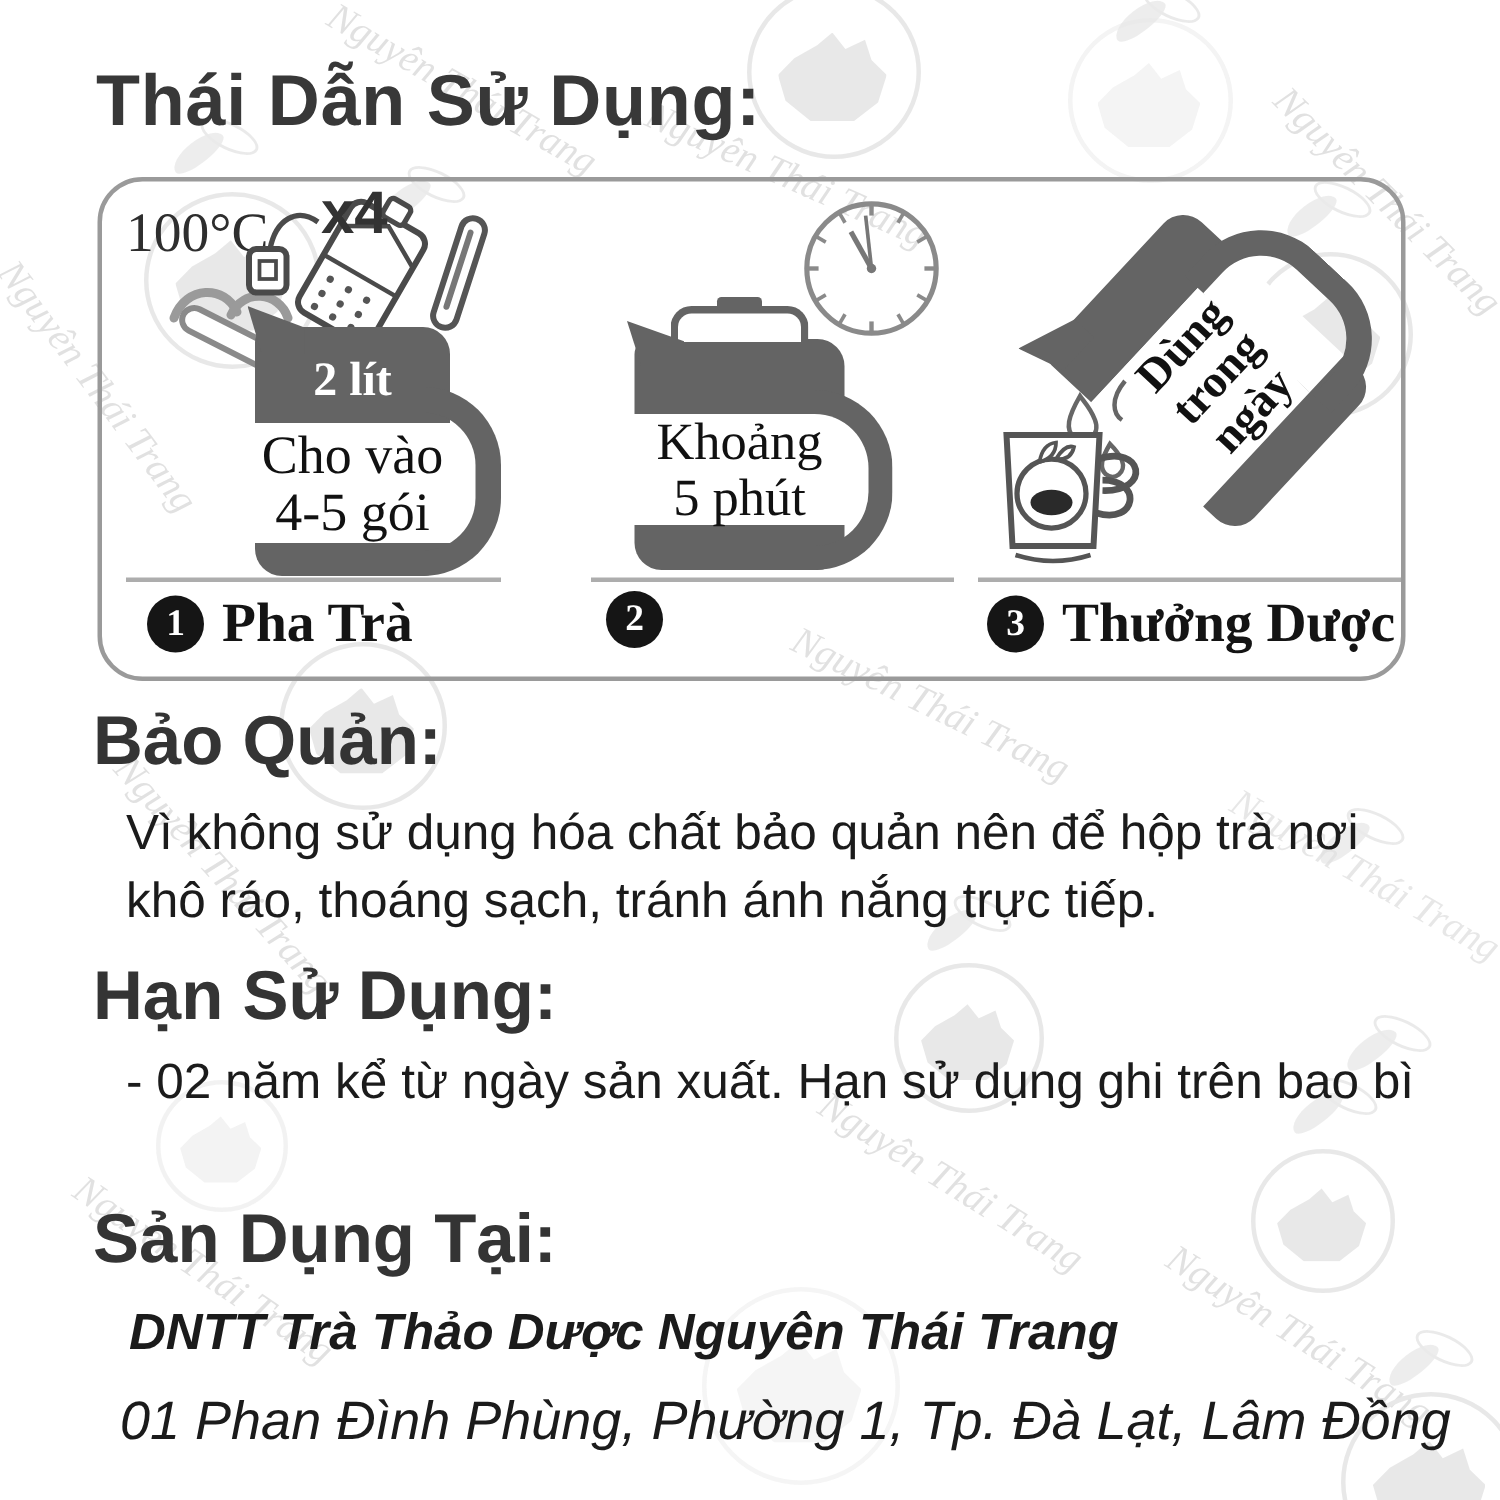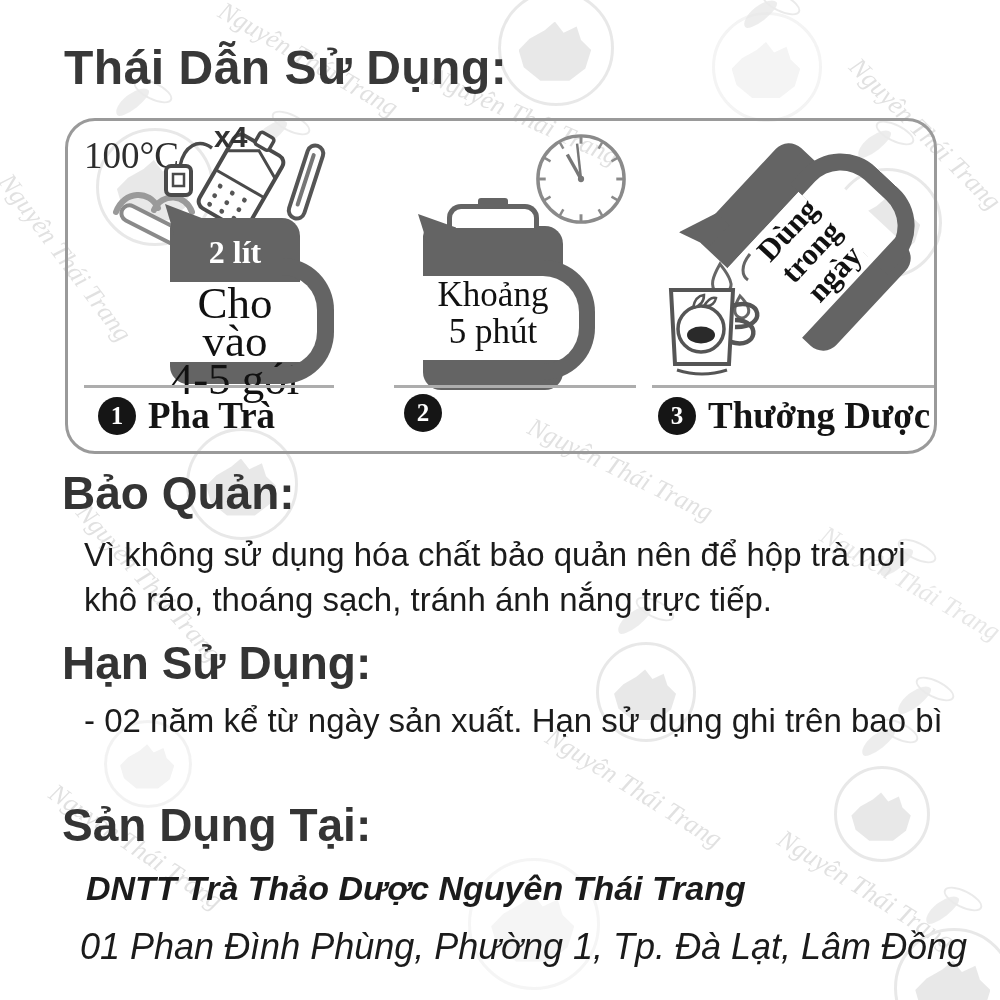--- a/index.html
+++ b/index.html
@@ -30,21 +30,21 @@
   .k-band{background:#fff;text-align:center;font-family:"Liberation Serif",serif;color:#111;}
   .k-base{background:#646464;border-radius:0 0 18px 18px;}
   .k-spout{position:absolute;background:#646464;clip-path:polygon(0 0,100% 45%,100% 100%,25% 100%);}
   .k-handle{position:absolute;border:17px solid #646464;border-left:none;border-radius:0 52px 52px 0;}
   .k-lid{position:absolute;top:-22px;left:50%;transform:translateX(-50%);width:92px;height:24px;background:#fff;
          border:5px solid #646464;border-bottom:none;border-radius:14px 14px 0 0;box-sizing:border-box;}
   .k-lid::before{content:"";position:absolute;top:-11px;left:50%;transform:translateX(-50%);
          width:30px;height:9px;background:#646464;border-radius:3px;}
 
   .annot-temp{position:absolute;left:84px;top:134px;font-family:"Liberation Serif",serif;font-weight:400;font-size:37px;color:#2e2e2e;}
-  .annot-count{position:absolute;left:214px;top:120px;font-weight:700;font-size:30px;color:#333;}
+  .annot-count{position:absolute;left:214px;top:120px;font-weight:700;font-size:40px;color:#333;}
 
   
   .watermarks{position:absolute;inset:0;opacity:.55;pointer-events:none;}
   .wm-ring{position:absolute;border:3px solid #d6d6d6;border-radius:50%;box-sizing:border-box;}
   .wm-ring::before{content:"";position:absolute;left:16%;top:26%;width:66%;height:56%;background:#d7d7d7;
      clip-path:polygon(50% 0,62% 18%,80% 8%,86% 30%,100% 46%,92% 76%,70% 96%,30% 96%,7% 74%,0 46%,15% 28%,36% 14%);}
   .wm-text{position:absolute;font-family:"Liberation Serif",serif;font-style:italic;font-size:26px;color:#c9c9c9;white-space:nowrap;transform-origin:0 0;}
   .wm-leaf{position:absolute;width:60px;height:46px;}
   .wm-leaf::before{content:"";position:absolute;left:2px;top:16px;width:40px;height:15px;background:#e0e0e0;
       border-radius:50% 50% 50% 50%/60% 60% 40% 40%;transform:rotate(-38deg);}
@@ -144,21 +144,21 @@
     <div style="position:absolute;left:3px;top:6px;width:4px;height:56px;background:#777;border-radius:2px;"></div>
   </div>
 
   <div class="kettle" style="left:153px;top:218px;width:164px;">
     <div class="k-spout" style="left:12px;top:-14px;width:38px;height:32px;"></div>
     <div class="k-handle" style="right:-17px;top:40px;width:52px;height:92px;"></div>
     <div class="k-col">
       <div class="k-top" style="height:64px;padding-top:16px;">
         <span class="k-top-label">2 lít</span>
       </div>
-      <div class="k-band" style="height:78px;font-size:45px;line-height:38px;padding-top:2px;">
+      <div class="k-band" style="height:78px;font-size:36px;line-height:38px;padding-top:2px;">
         <div>Cho vào</div>
         <div>4-5 gói</div>
       </div>
       <div class="k-base" style="height:22px;"></div>
     </div>
   </div>
 
   <svg style="position:absolute;left:532px;top:130px;" width="98" height="98" viewBox="0 0 100 100">
     <circle cx="50" cy="50" r="44" fill="none" stroke="#8a8a8a" stroke-width="3.5"></circle>
     <g stroke="#8a8a8a" stroke-width="3">
@@ -179,21 +179,21 @@
     <line x1="50" y1="50" x2="36" y2="25" stroke="#777" stroke-width="3.5"></line>
     <circle cx="50" cy="50" r="3.2" fill="#777"></circle>
   </svg>
 
   <div class="kettle" style="left:406px;top:226px;width:174px;">
     <div class="k-lid"></div>
     <div class="k-spout" style="left:12px;top:-12px;width:38px;height:30px;"></div>
     <div class="k-handle" style="right:-15px;top:34px;width:50px;height:88px;border-width:16px;"></div>
     <div class="k-col">
       <div class="k-top" style="height:50px;"></div>
-      <div class="k-band" style="height:84px;font-size:35px;line-height:37px;">
+      <div class="k-band" style="height:74px;font-size:35px;line-height:37px;">
         <div>Khoảng</div>
         <div>5 phút</div>
       </div>
       <div class="k-base" style="height:30px;"></div>
     </div>
   </div>
 
   <div class="kettle" style="left:720px;top:158px;width:172px;transform:rotate(-47deg);">
     <div class="k-spout" style="left:10px;top:-14px;width:40px;height:32px;"></div>
     <div class="k-handle" style="right:-20px;top:34px;width:54px;height:100px;"></div>

